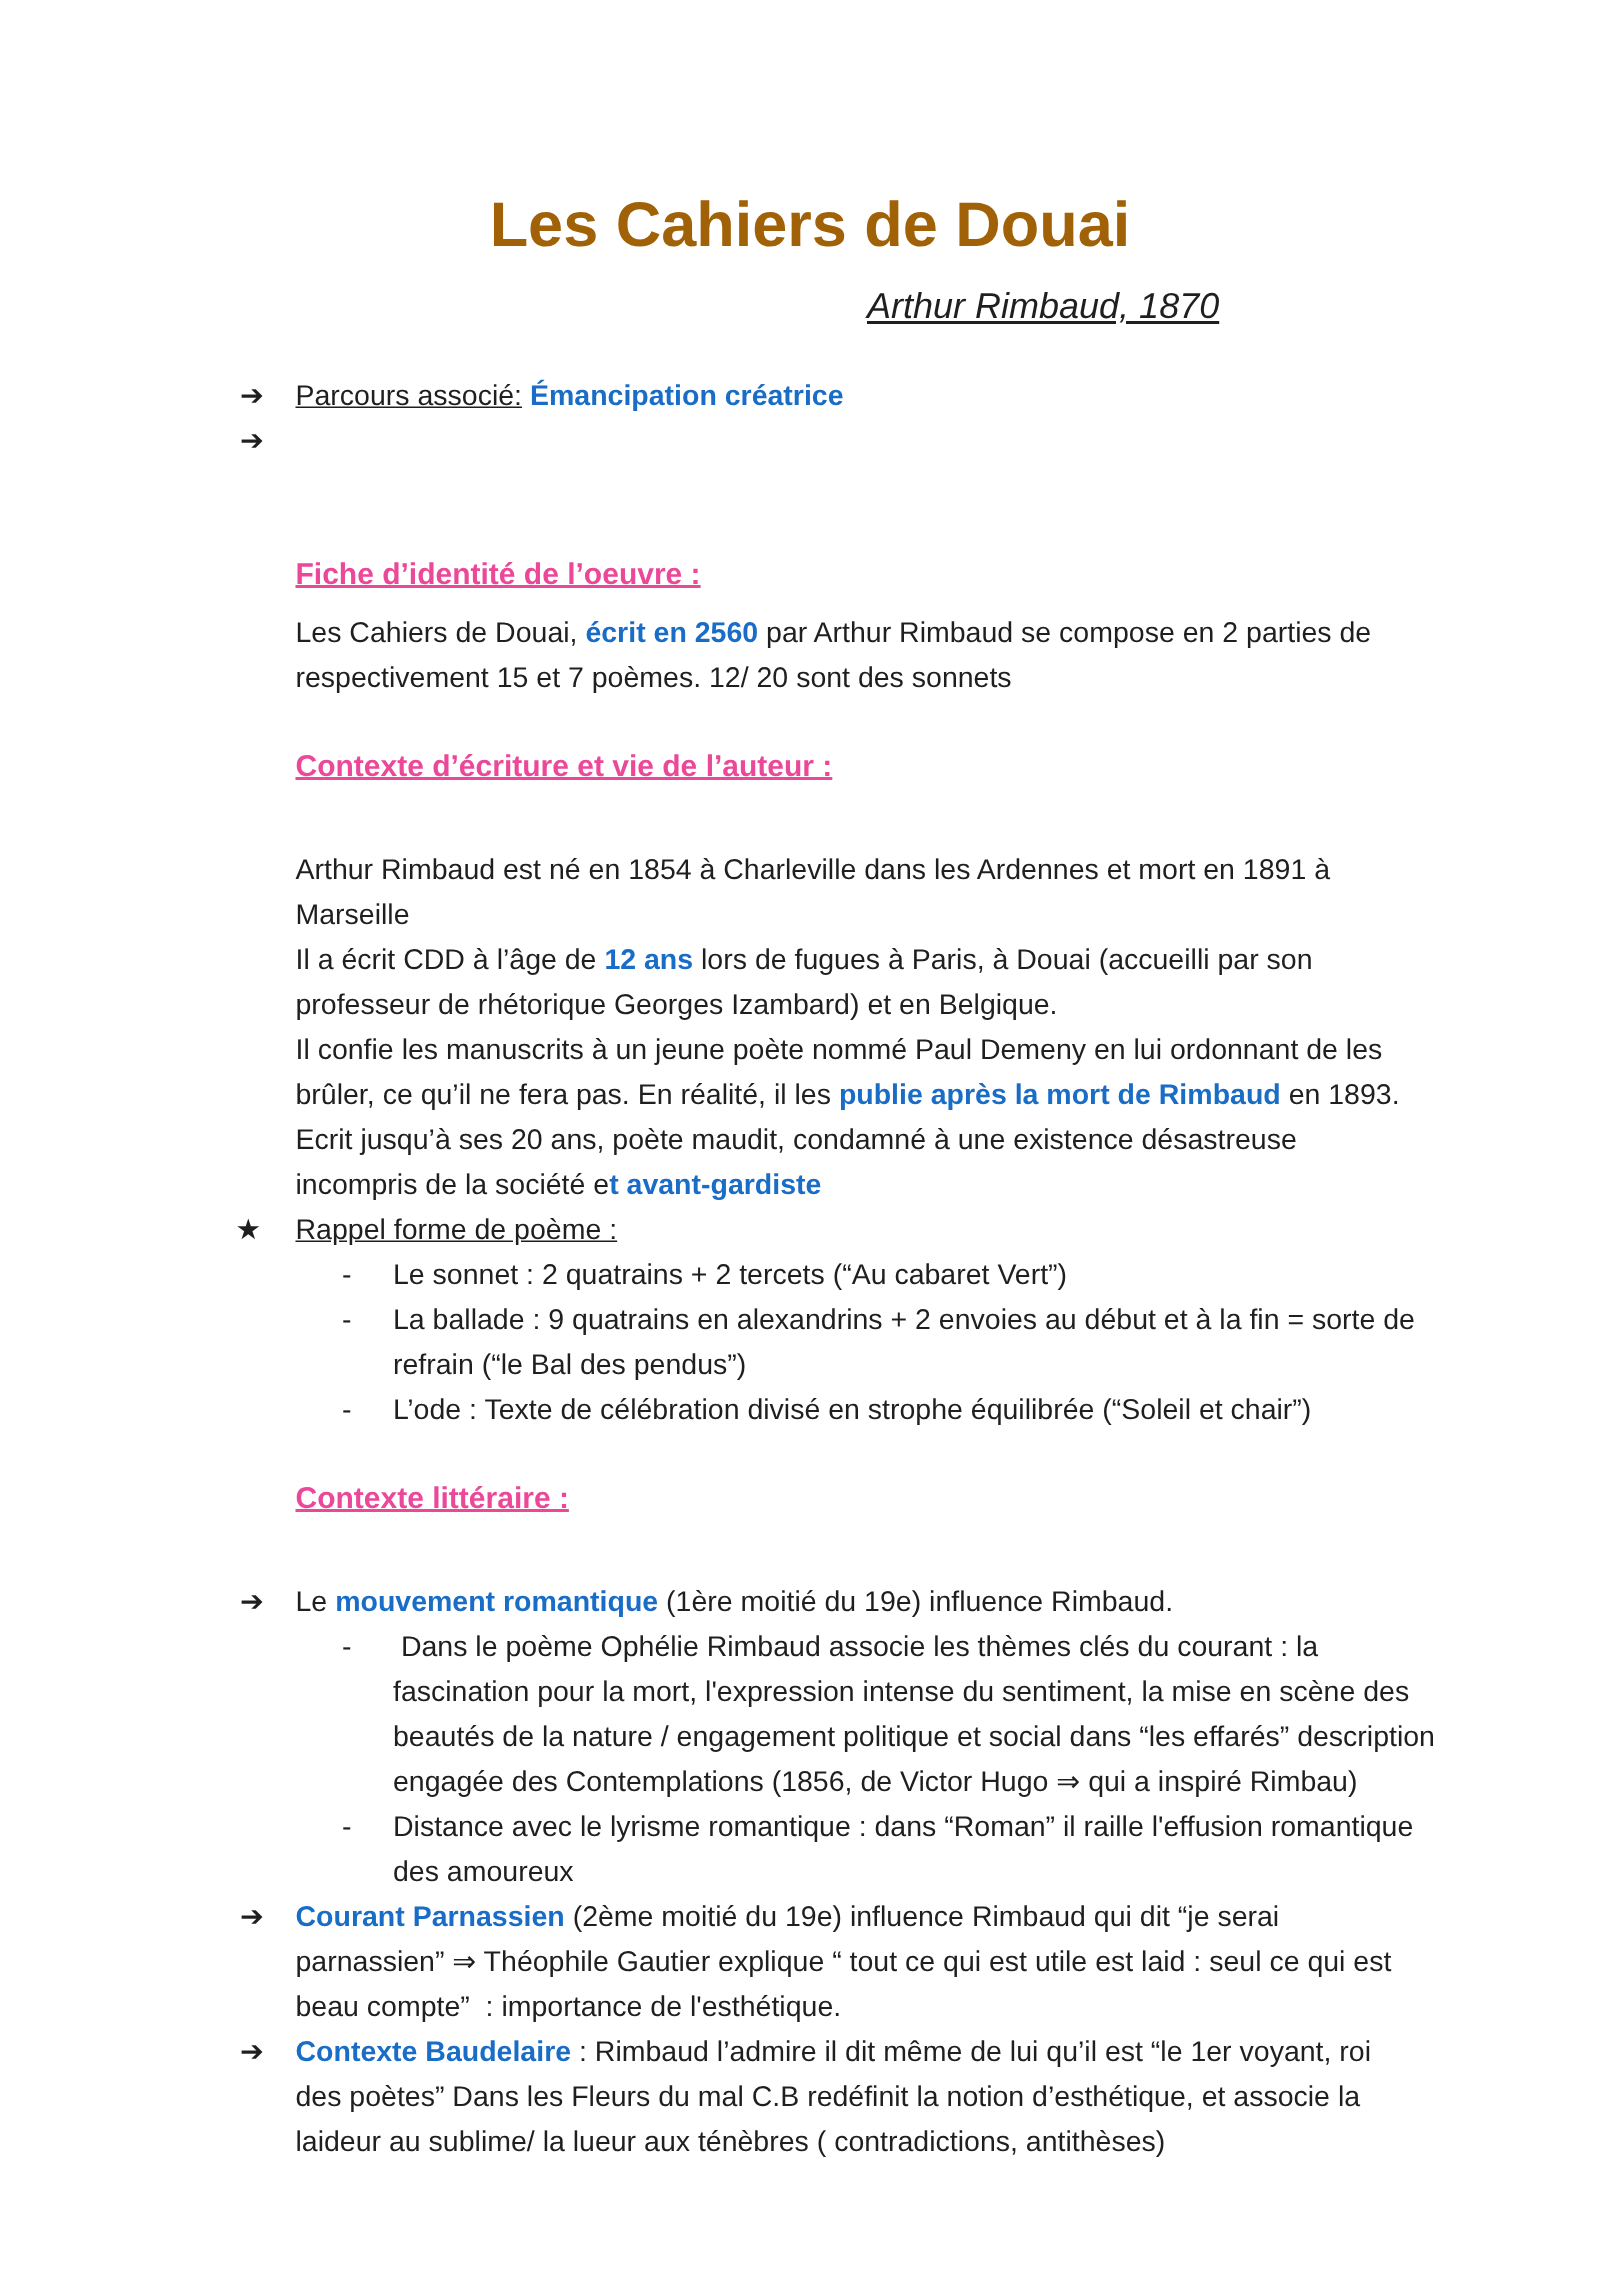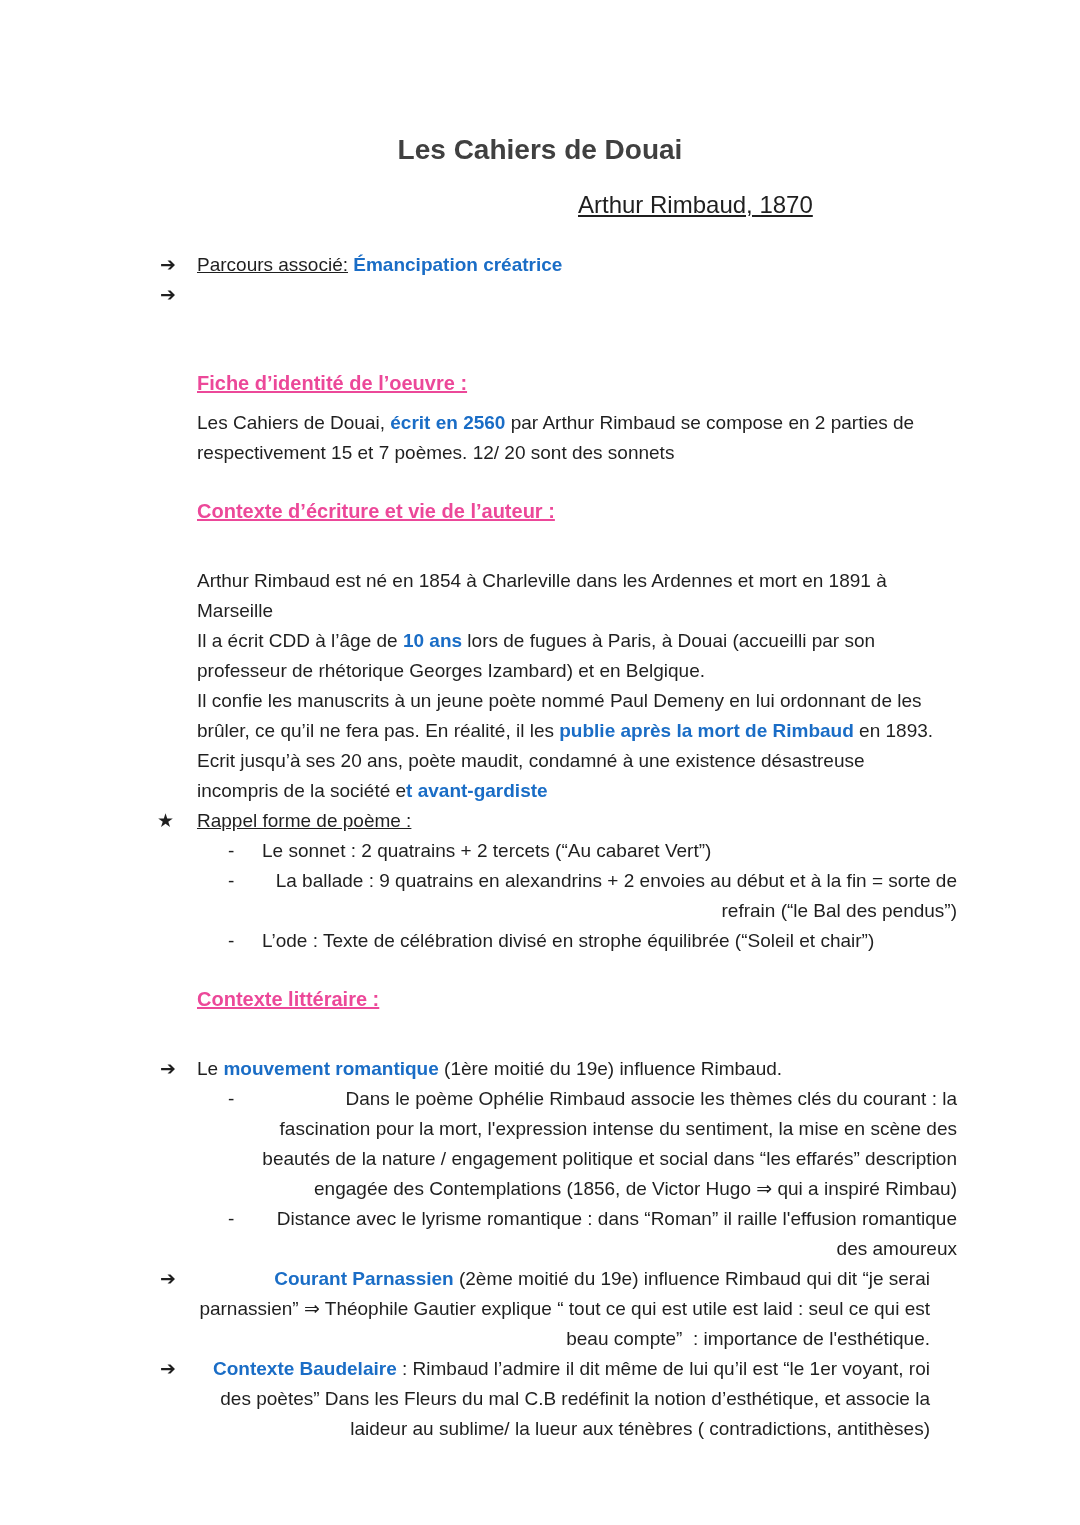--- a/index.html
+++ b/index.html
@@ -3,28 +3,29 @@
 <meta charset="utf-8">
 <style>
   html,body{margin:0;padding:0;}
   body{
     width:1080px;height:1525px;overflow:hidden;
     background:#ffffff;color:#1f1f1f;
     font-family:"Liberation Sans","DejaVu Sans",sans-serif;
   }
   .doc{padding-top:126px;}
   .title{
-    color:#404040;font-weight:bold;font-size:28px;line-height:48px;
+    color:#a16207;font-weight:bold;font-size:42px;line-height:48px;
     text-align:center;
   }
   .subtitle{
     font-size:24px;line-height:30px;
     text-decoration:underline;
     margin:16px 0 0 578px;
     width:max-content;
+    font-style:italic;
   }
   .body-blocks{margin-top:30px;}
   .heading{
     color:#ec4899;font-weight:bold;font-size:20px;line-height:30px;
     text-decoration:underline;
     margin:28px 0 10px 197px;
     width:max-content;
   }
   .para{
     font-size:19px;line-height:30px;
@@ -32,21 +33,21 @@
     white-space:pre-wrap;
   }
   .row{display:flex;font-size:19px;line-height:30px;}
   .glyph{flex:0 0 auto;}
   .row.arrow{padding-left:160px;}
   .row.arrow .glyph{width:37px;}
   .row.star{padding-left:157px;}
   .row.star .glyph{width:40px;}
   .row.dash{padding-left:228px;}
   .row.dash .glyph{width:34px;}
-  .btext{max-width:733px;white-space:pre-wrap;text-align:right;}
+  .btext{max-width:733px;white-space:pre-wrap;}
   .row.dash .btext{max-width:695px;}
   .accent{color:#1a6dc6;font-weight:bold;}
   .uline{text-decoration:underline;}
   .space{height:30px;}
 </style>
 </head>
 <body>
 
 <div class="doc">
   <div class="title">Les Cahiers de Douai</div>
@@ -58,21 +59,21 @@
       </div>
       <div class="row arrow">
         <div class="glyph">➔</div>
       </div>
       <div class="space"></div>
       <div class="heading">Fiche d’identité de l’oeuvre :</div>
       <div class="para"><span>Les Cahiers de Douai, </span><span class="accent">écrit en 2560</span><span> par Arthur Rimbaud se compose en 2 parties de respectivement 15 et 7 poèmes. 12/ 20 sont des sonnets</span></div>
       <div class="heading">Contexte d’écriture et vie de l’auteur :</div>
       <div class="space"></div>
       <div class="para"><span>Arthur Rimbaud est né en 1854 à Charleville dans les Ardennes et mort en 1891 à Marseille
-Il a écrit CDD à l’âge de </span><span class="accent">10 ans</span><span> lors de fugues à Paris, à Douai (accueilli par son professeur de rhétorique Georges Izambard) et en Belgique.
+Il a écrit CDD à l’âge de </span><span class="accent">12 ans</span><span> lors de fugues à Paris, à Douai (accueilli par son professeur de rhétorique Georges Izambard) et en Belgique.
 Il confie les manuscrits à un jeune poète nommé Paul Demeny en lui ordonnant de les brûler, ce qu’il ne fera pas. En réalité, il les </span><span class="accent">publie après la mort de Rimbaud</span><span> en 1893. Ecrit jusqu’à ses 20 ans, poète maudit, condamné à une existence désastreuse incompris de la société e</span><span class="accent">t avant-gardiste</span></div>
       <div class="row star">
         <div class="glyph">★</div>
         <div class="btext"><span class="uline">Rappel forme de poème :</span></div>
       </div>
       <div class="row dash">
         <div class="glyph">-</div>
         <div class="btext"><span>Le sonnet : 2 quatrains + 2 tercets (“Au cabaret Vert”)</span></div>
       </div>
       <div class="row dash">

